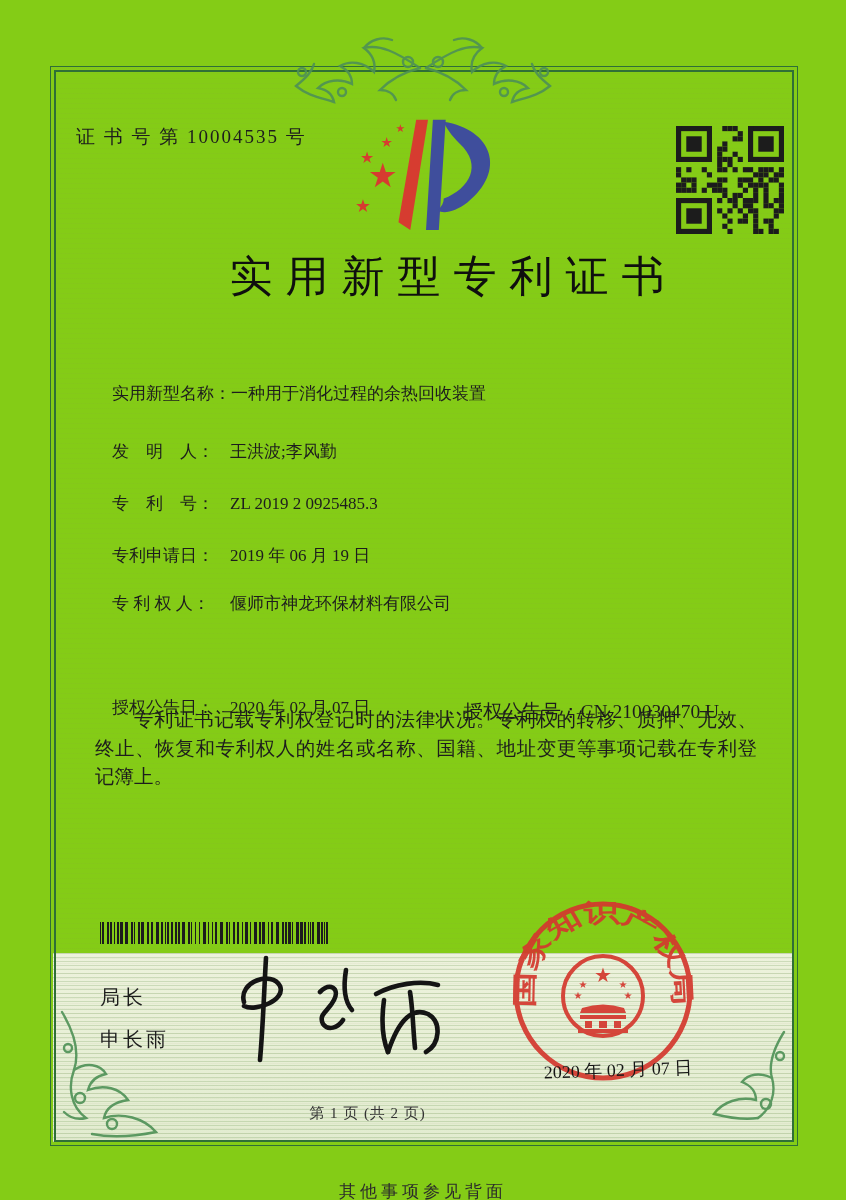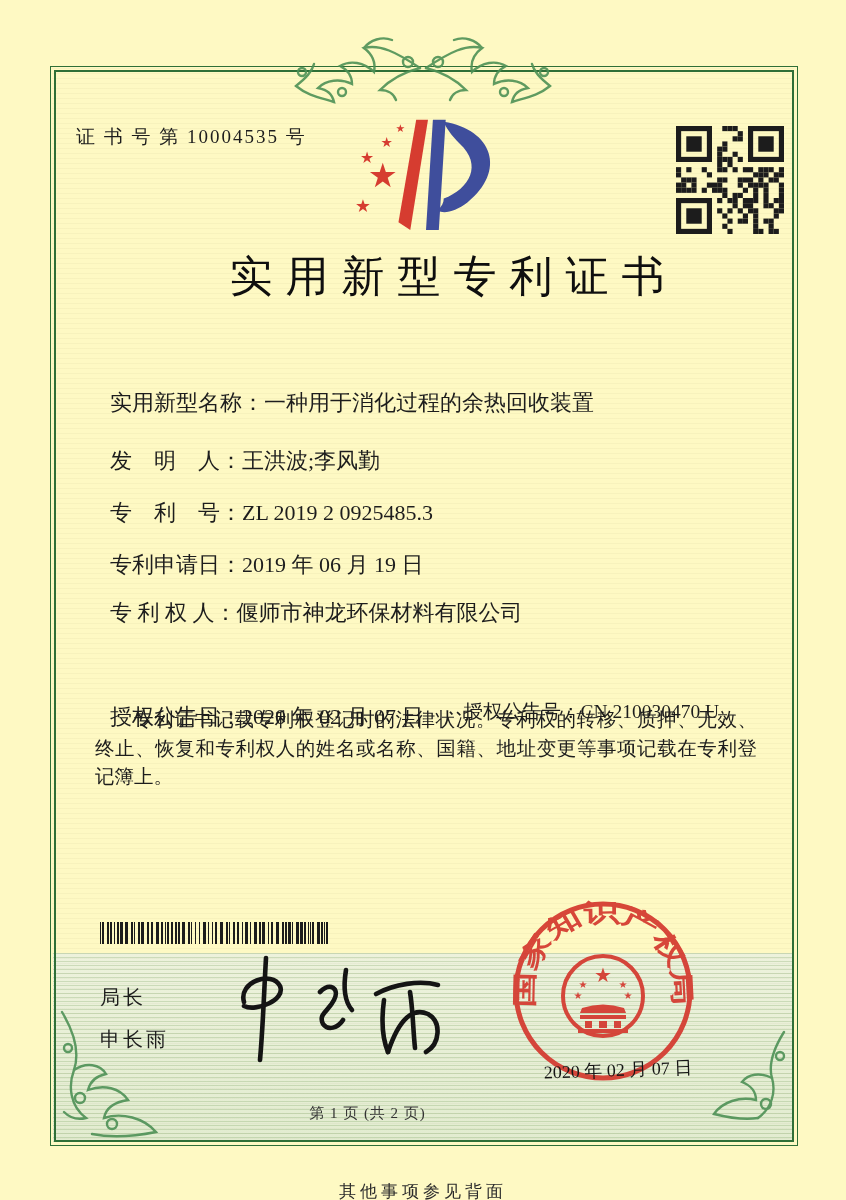--- a/index.html
+++ b/index.html
@@ -1,18 +1,18 @@
 <!DOCTYPE html>
 <html><head>
 <meta charset="utf-8">
 <style>
   html,body{margin:0;padding:0;background:#e8e2cc;}
   .page{
     position:relative; width:846px; height:1200px; margin:0 auto;
-    background:#fef9c3;
+    background:#84cc16;
     font-family:"Liberation Serif","DejaVu Serif",serif;
     color:#1d1d1d; overflow:hidden;
   }
   
   .frame-outer{
     position:absolute; left:50px; top:66px; width:746px; height:1078px;
     border:1.5px solid #2f6f37;
   }
   .frame-inner{
     position:absolute; left:3px; top:3px; right:3px; bottom:3px;
@@ -33,21 +33,21 @@
   .cert-no{position:absolute; left:76px; top:124px; font-size:19px; letter-spacing:2px; white-space:pre;}
   .logo{position:absolute; left:338px; top:110px; width:180px; height:128px;}
   .qr{position:absolute; left:676px; top:126px; width:108px; height:108px;}
   .title{
     position:absolute; left:0; top:248px; width:846px; text-align:center;
     font-size:43px; font-weight:400; letter-spacing:13px; color:#0f0f0f;
     text-indent:13px;
     margin-left:24px;
   }
   
-  .row{position:absolute; left:88px; font-size:22px; white-space:pre;}
+  .row{position:absolute; left:95px; font-size:17px; white-space:pre;}
   .row .lbl{display:inline-block; min-width:118px; white-space:pre;}
   .row .val{white-space:pre;}
   .row2{position:absolute; left:444px; font-size:19.5px; white-space:pre;}
   
   .body-text{
     position:absolute; left:95px; top:706px; width:662px;
     font-size:19.5px; line-height:28.5px; text-align:justify;
   }
   .body-text p{margin:0; text-indent:2em;}
   

